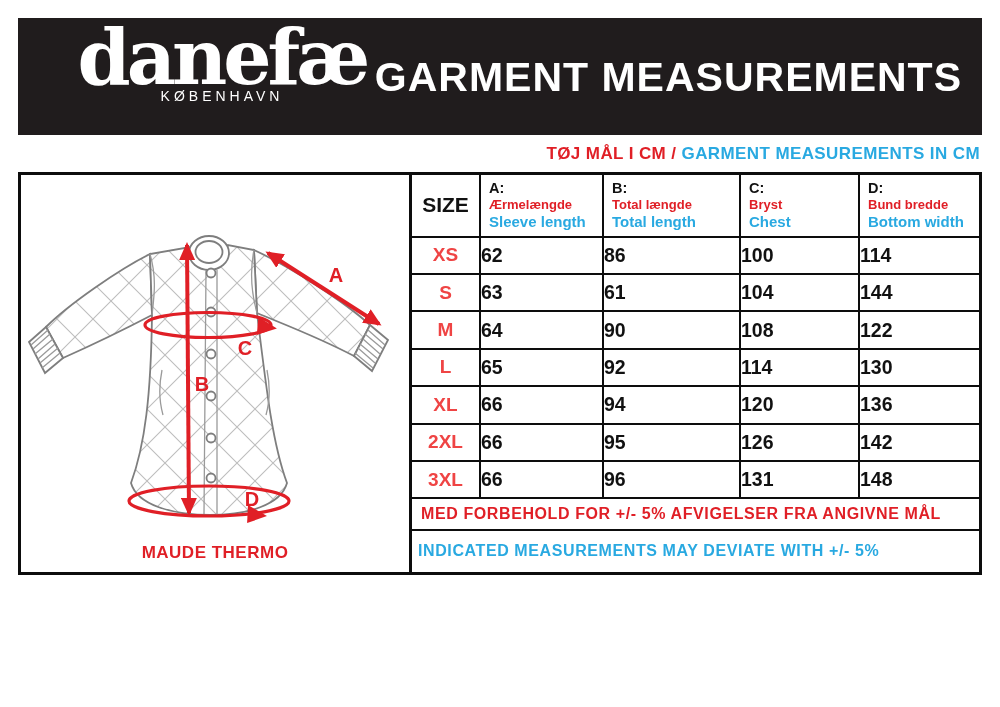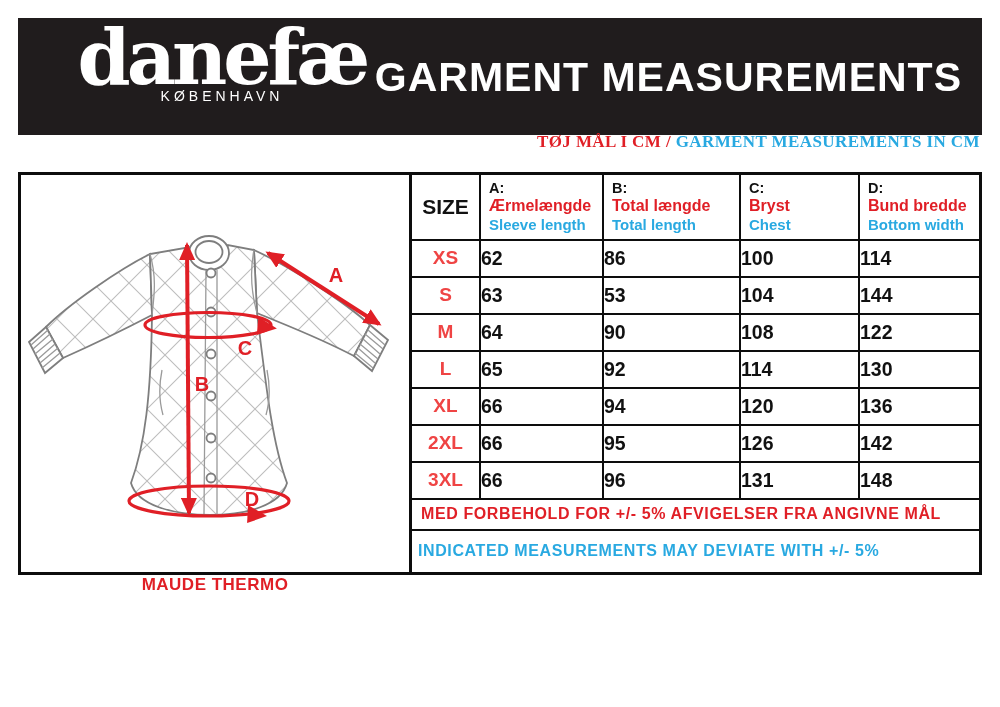--- a/index.html
+++ b/index.html
@@ -26,49 +26,49 @@
   }
   .brand-city {
     font-size:14px; letter-spacing:4px; font-weight:400; color:#fff; margin-top:-8px;
   }
   .header-title {
     position:absolute; right:20px; top:50%; transform:translateY(-50%);
     color:#fff; font-size:41px; font-weight:bold; letter-spacing:1px; white-space:nowrap;
   }
   
   .subtitle {
-    position:absolute; top:132px; right:20px; font-size:17px; font-weight:bold;
-    letter-spacing:0.4px; white-space:nowrap;font-family:Liberation Serif, serif;
+    position:absolute; top:144px; right:20px; font-size:17px; font-weight:bold;
+    letter-spacing:0.4px; white-space:nowrap;
   }
   .subtitle .red { color:var(--red); }
   .subtitle .cyan { color:var(--cyan); }
   .subtitle .sep { white-space:pre; }
   
   .main-box {
     position:absolute; left:18px; top:172px; width:964px; height:403px;
     border:3px solid var(--line-black); display:flex;
   }
   .diagram-panel { width:388px; flex:none; position:relative; background:#fff; }
   .diagram-panel svg { position:absolute; left:0; top:0; }
   .diagram-caption {
     position:absolute; left:0; top:368px; width:100%; text-align:center;
-    color:var(--red); font-size:17px; font-weight:bold; letter-spacing:0.5px;margin-top:32px;
+    color:var(--red); font-size:17px; font-weight:bold; letter-spacing:0.5px;
   }
   .table-panel { flex:1; border-left:3px solid var(--line-black); }
   
   table.mtable { border-collapse:collapse; width:100%; height:100%; table-layout:fixed; }
   .mtable th, .mtable td { border:2px solid var(--line-black); vertical-align:middle; }
   .mtable tr > *:first-child { border-left:0; }
   .mtable tr > *:last-child  { border-right:0; }
   .mtable tr:first-child > * { border-top:0; }
   .mtable tr:last-child  > * { border-bottom:0; }
   .size-head { text-align:center; font-size:21px; font-weight:bold; color:#111; }
   .col-head  { text-align:left; padding:5px 2px 5px 8px; font-weight:bold; line-height:1.18; }
   .col-head .key { color:#111; font-size:14.5px; display:block; }
-  .col-head .da  { color:var(--red); font-size:16px; display:block; }
+  .col-head .da  { color:var(--red); font-size:13px; display:block; }
   .col-head .en  { color:var(--cyan); font-size:15px; display:block; }
   .size-cell  { text-align:center; font-size:19px; font-weight:bold; color:#ef4444; }
   .value-cell { text-align:left; font-size:19.5px; font-weight:bold; color:#111; }
   tr.row { height:37px; }
   tr.head-row { height:60px; }
   tr.footnote-da { height:31px; }
   tr.footnote-en { height:42px; }
   .footnote-da td { color:var(--red); font-weight:bold; font-size:16px; letter-spacing:0.6px; padding-left:9px; }
   .footnote-en td { color:var(--cyan); font-weight:bold; font-size:16px; letter-spacing:0.6px; padding-left:6px; }
   
@@ -209,21 +209,21 @@
         <tr class="row">
           <td class="size-cell">XS</td>
           <td class="value-cell">62</td>
           <td class="value-cell">86</td>
           <td class="value-cell">100</td>
           <td class="value-cell">114</td>
         </tr>
         <tr class="row">
           <td class="size-cell">S</td>
           <td class="value-cell">63</td>
-          <td class="value-cell">53</td>
+          <td class="value-cell">61</td>
           <td class="value-cell">104</td>
           <td class="value-cell">144</td>
         </tr>
         <tr class="row">
           <td class="size-cell">M</td>
           <td class="value-cell">64</td>
           <td class="value-cell">90</td>
           <td class="value-cell">108</td>
           <td class="value-cell">122</td>
         </tr>

